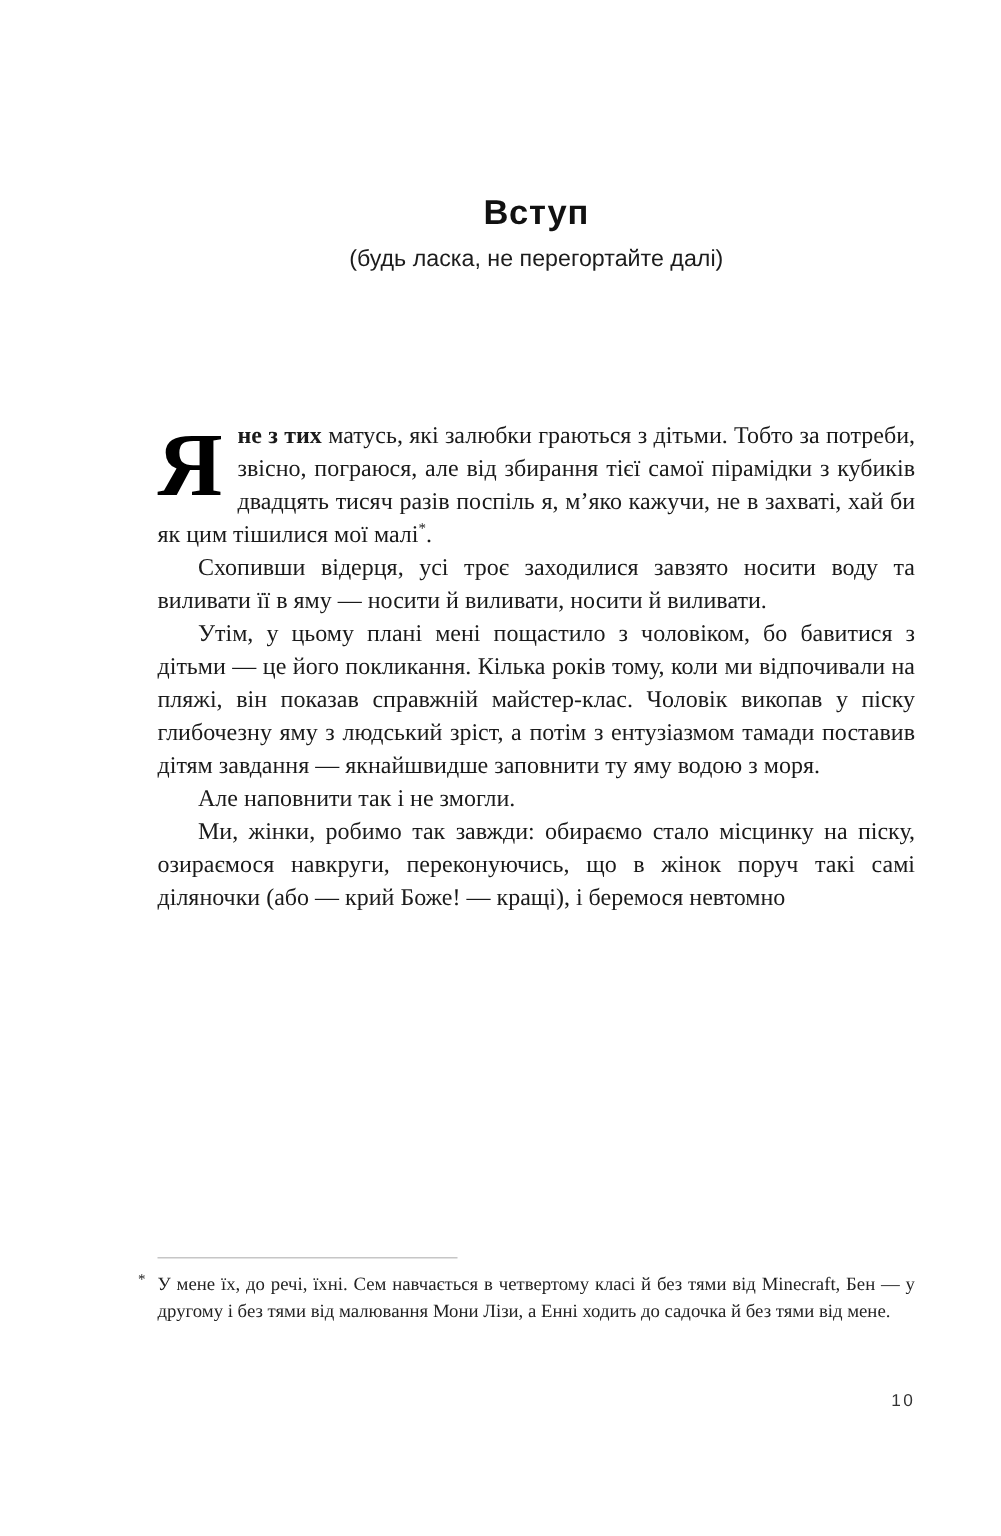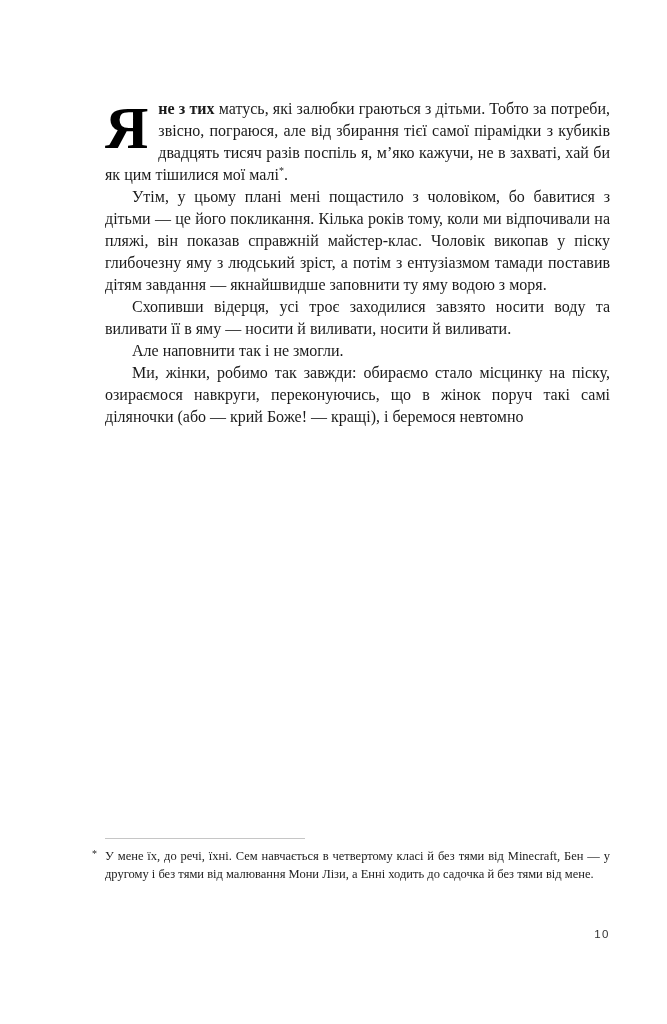--- a/index.html
+++ b/index.html
@@ -106,25 +106,29 @@
     letter-spacing: 1.5px;
     color: #333;
   }
 </style>
 </head>
 <body>
 
 <div class="page">
   <div class="column">
 
+    <header>
+      <h1 class="chapter-title">Вступ</h1>
+      <div class="chapter-subtitle">(будь ласка, не перегортайте далі)</div>
+    </header>
 
     <main>
       <p class="first"><span class="dropcap">Я</span><span class="bold-lead">не з тих</span><span> матусь, які залюбки граються з дітьми. Тобто за потреби, звісно, пограюся, але від збирання тієї самої пірамідки з кубиків двадцять тисяч разів поспіль я, м’яко кажучи, не в захваті, хай би як цим тішилися мої малі</span><sup class="fnref">*</sup><span>.</span></p>
+      <p>Схопивши відерця, усі троє заходилися завзято носити воду та виливати її в яму — носити й виливати, носити й виливати.</p>
       <p>Утім, у цьому плані мені пощастило з чоловіком, бо бавитися з дітьми — це його покликання. Кілька років тому, коли ми відпочивали на пляжі, він показав справжній майстер-клас. Чоловік викопав у піску глибочезну яму з людський зріст, а потім з ентузіазмом тамади поставив дітям завдання — якнайшвидше заповнити ту яму водою з моря.</p>
-      <p>Схопивши відерця, усі троє заходилися завзято носити воду та виливати її в яму — носити й виливати, носити й виливати.</p>
       <p>Але наповнити так і не змогли.</p>
       <p>Ми, жінки, робимо так завжди: обираємо стало місцинку на піску, озираємося навкруги, переконуючись, що в жінок поруч такі самі діляночки (або — крий Боже! — кращі), і беремося невтомно</p>
     </main>
 
   </div>
 
   <div class="footnote-block">
     <div class="fn-rule"></div>
     <div class="footnote">
       <span class="fn-marker">*</span><span>У мене їх, до речі, їхні. Сем навчається в четвертому класі й без тями від Minecraft, Бен — у другому і без тями від малювання Мони Лізи, а Енні ходить до садочка й без тями від мене.</span>

